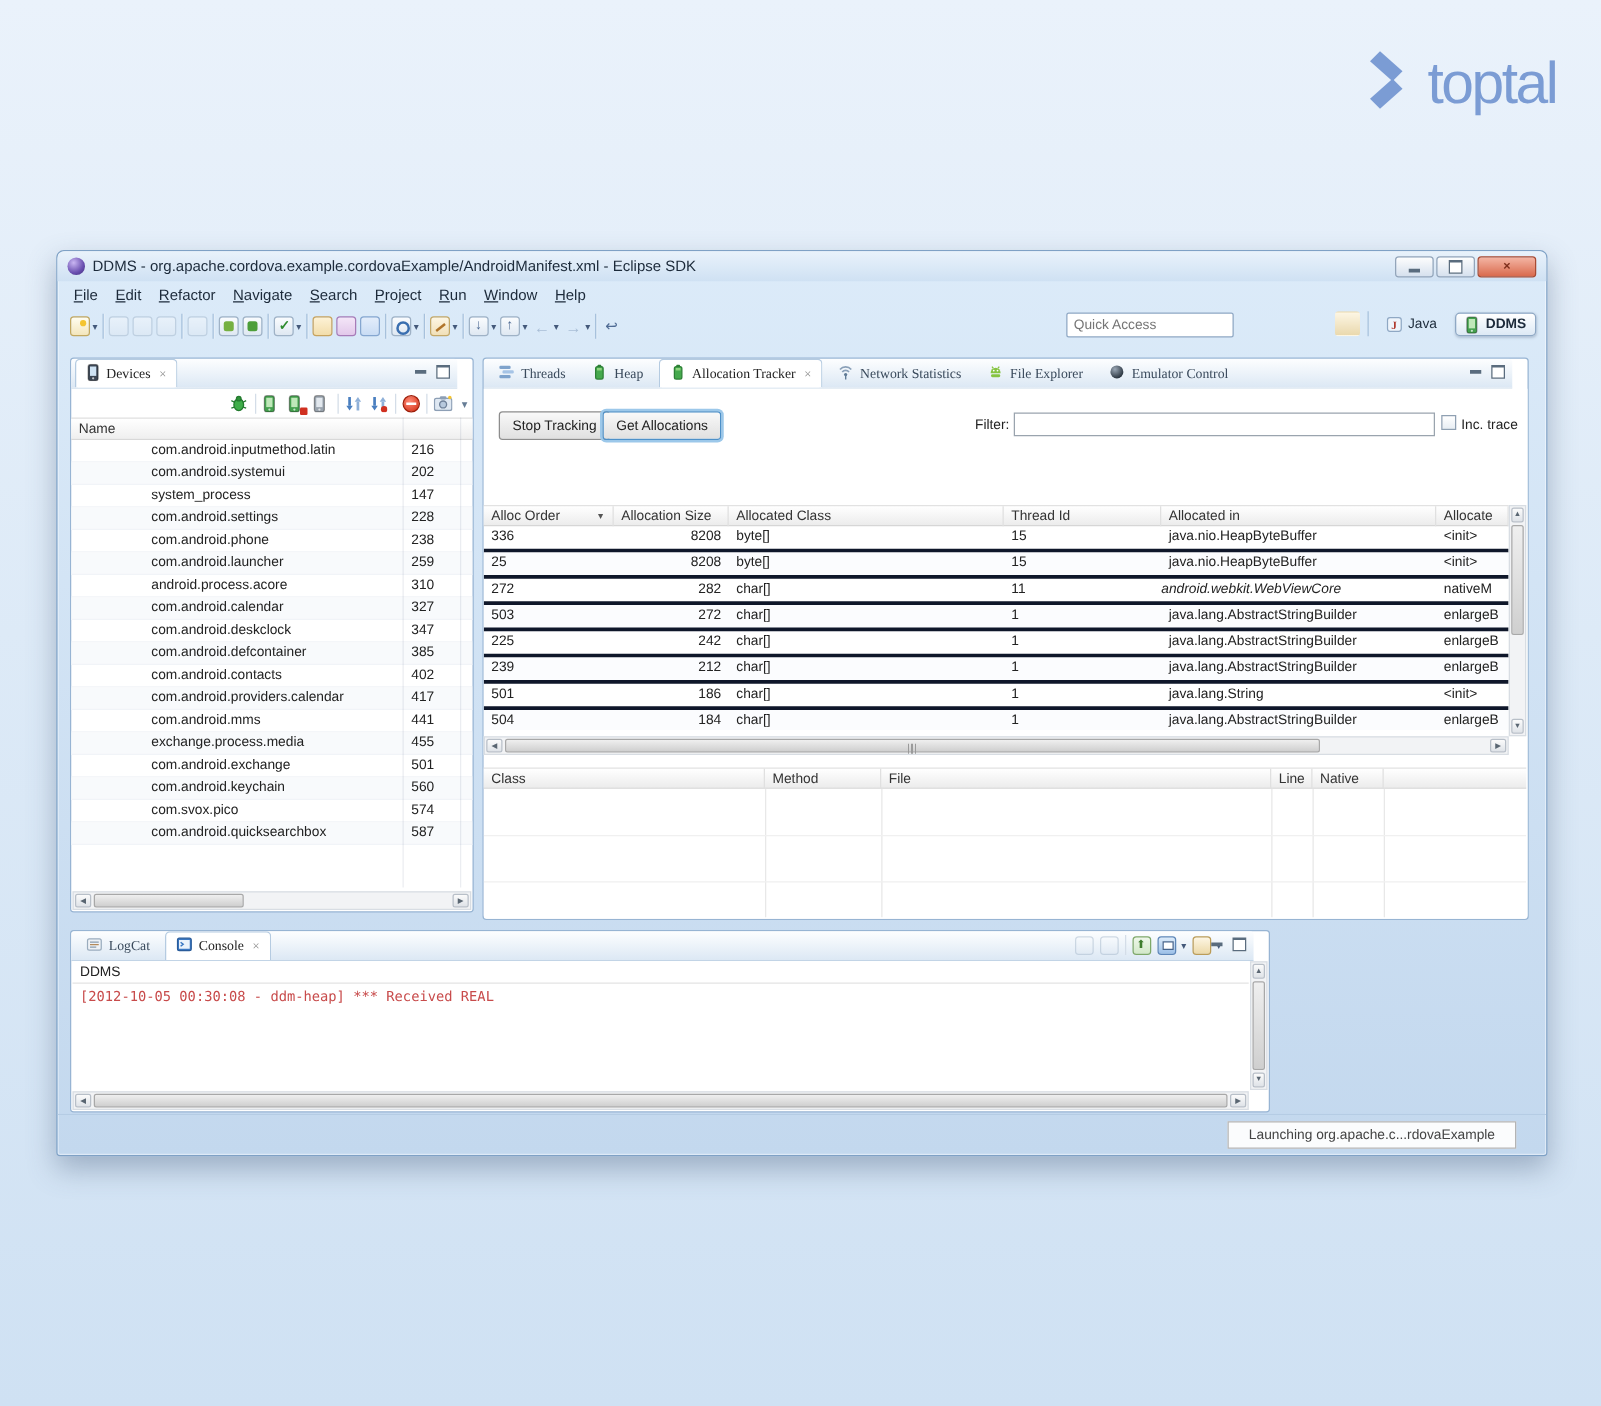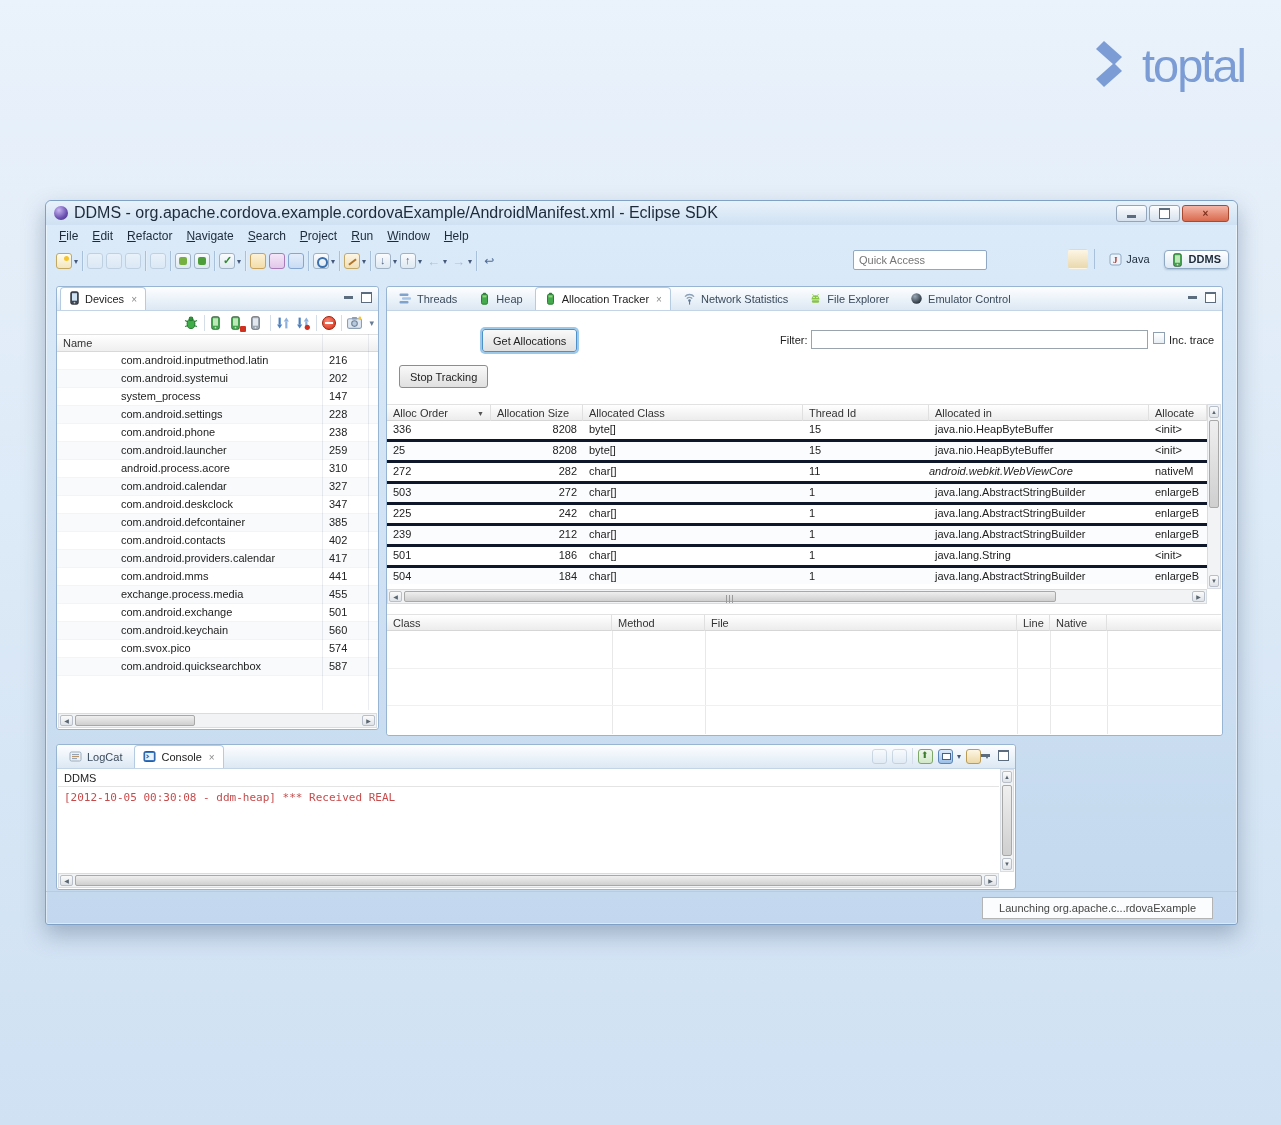--- a/index.html
+++ b/index.html
@@ -12,21 +12,21 @@
   .toptal{position:absolute;top:40px;right:36px;display:flex;align-items:center;gap:7px;}
   .toptal-word{font-size:47px;font-weight:500;color:#7b9cd4;letter-spacing:-2px;line-height:1;}
 
   
   #win{position:absolute;left:45px;top:200px;width:1191px;height:723px;
        background:linear-gradient(180deg,#dcebf9,#c3d8ee);
        border:1px solid #7fa1c5;border-radius:6px 6px 3px 3px;
        box-shadow:0 0 0 1px rgba(255,255,255,.45) inset,0 10px 22px rgba(90,110,140,.45);}
   .titlebar{position:relative;height:24px;display:flex;align-items:center;padding:0 8px;
             border-radius:6px 6px 0 0;background:linear-gradient(180deg,#e9f2fb,#cfe1f3);}
-  .titlebar .title{font-size:16px;color:#1c2a3a;margin-left:6px;white-space:nowrap;}
+  .titlebar .title{font-size:12px;color:#1c2a3a;margin-left:6px;white-space:nowrap;}
   .eclipse-orb{width:14px;height:14px;border-radius:50%;
                background:radial-gradient(circle at 35% 30%,#c9b6f2,#6a4fb0 60%,#3c2a77);}
   .winbtns{position:absolute;right:8px;top:4px;display:flex;gap:2px;}
   .winbtn{height:15px;border:1px solid #93a5ba;border-radius:3px;
           background:linear-gradient(180deg,#fdfdfd,#d6e1ee);
           display:flex;align-items:center;justify-content:center;}
   .winbtn.min,.winbtn.max{width:29px;}
   .winbtn.close{width:45px;background:linear-gradient(180deg,#f4b5a4,#d96a4d);border-color:#a84a32;color:#fff;}
   .g-min{width:9px;height:3px;background:#5a6c7e;margin-top:5px;}
   .g-max{width:9px;height:8px;border:1px solid #5a6c7e;border-top-width:2px;background:#fff;}
@@ -67,23 +67,23 @@
   .persp{position:absolute;right:8px;top:3px;display:flex;align-items:center;gap:6px;}
   .persp-open{width:18px;height:18px;border:1px solid transparent;border-radius:3px;
               background:linear-gradient(180deg,#fdf6e4,#ead9ae);}
   .persp-sep{width:1px;height:20px;background:#a7c1dc;}
   .persp-btn{display:flex;align-items:center;gap:4px;padding:2px 7px;border-radius:4px;border:1px solid transparent;font-size:11px;color:#1c2a3a;}
   .persp-btn.active{border-color:#8fa8c4;background:linear-gradient(180deg,#ffffff,#dde9f5);box-shadow:0 1px 2px rgba(60,80,110,.25);font-weight:bold;}
   .persp-ic{width:13px;height:13px;display:inline-block;}
 
   
   .panel{position:absolute;background:#fff;border:1px solid #97b4d3;border-radius:3px;box-sizing:border-box;}
-  .p-head{position:absolute;left:0;right:0;top:0;height:23px;
+  .p-head{position:absolute;left:0;right:12px;top:0;height:23px;
           background:linear-gradient(180deg,#fdfeff,#dce8f4);
-          border-bottom:1px solid #c2d4e6;border-radius:3px 3px 0 0;display:flex;align-items:flex-end;}
+          border-bottom:1px solid #c2d4e6;border-radius:3px 3px 0 0;display:flex;align-items:flex-end;font-family:Liberation Serif, serif;}
   .p-tab{display:flex;align-items:center;gap:5px;height:22px;padding:0 8px;margin-left:3px;
          border:1px solid #b5cbe1;border-bottom:none;border-radius:4px 4px 0 0;background:#fff;font-size:11px;}
   .p-tab.inactive{background:transparent;border-color:transparent;color:#3a4a5c;}
   .tab-close{color:#8a8a8a;font-size:10px;margin-left:2px;}
   .p-minmax{position:absolute;right:6px;top:5px;display:flex;gap:8px;align-items:center;}
 
   
   #devices-panel{left:10px;top:85px;width:323px;height:444px;}
   #dev-toolbar{position:absolute;top:25px;left:0;right:4px;height:22px;display:flex;justify-content:flex-end;align-items:center;gap:5px;}
   .dv-sep{width:1px;height:16px;background:#d4dde8;}
@@ -503,21 +503,21 @@
                 </svg></span>
               <span>Emulator Control</span>
             </div>
           </div>
         <div class="p-minmax">
           <span class="g-min" style="margin-top:0"></span>
           <span class="g-max"></span>
         </div>
       </div>
       <div class="m-content">
-        <button class="btn" style="left:12px;top:18px;margin-top:36px;">Stop Tracking</button>
+        <button class="btn" style="left:12px;top:18px;">Stop Tracking</button>
         <button class="btn focus" style="left:95px;top:18px;">Get Allocations</button>
         <span class="filter-label" style="left:393px;top:23px;">Filter:</span>
         <input class="filter-input" style="left: 424px; top: 19px; width: 337px;" value="">
         <span class="checkbox" style="left:766px;top:21px;"></span>
         <span class="inct-label" style="left:782px;top:23px;position:absolute;">Inc. trace</span>
 
         <div class="grid-head" id="alloc-head" style="left:0;right:15px;top:93px;">
             <span class="gh-cell" style="left: 0px; width: 104px;">Alloc Order<span class="gh-sort">▼</span></span>
             <span class="gh-cell" style="left: 104px; width: 92px;">Allocation Size</span>
             <span class="gh-cell" style="left: 196px; width: 220px;">Allocated Class</span>

